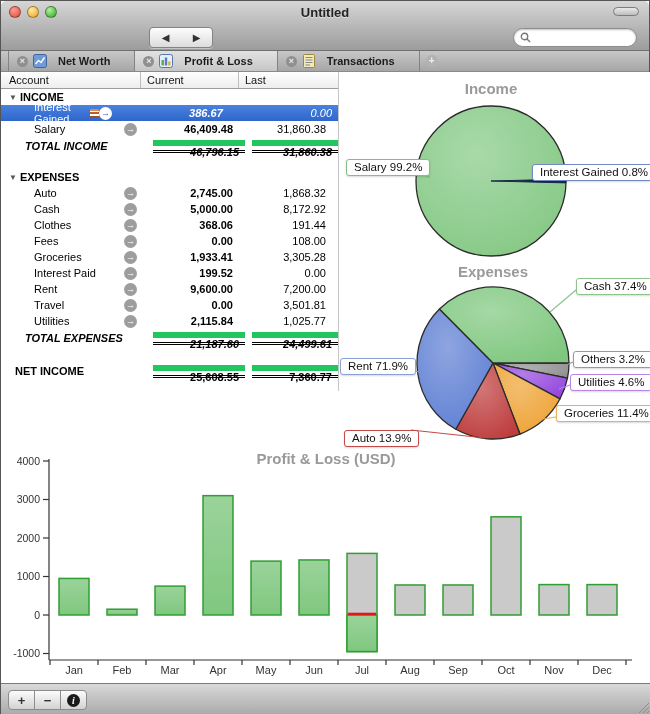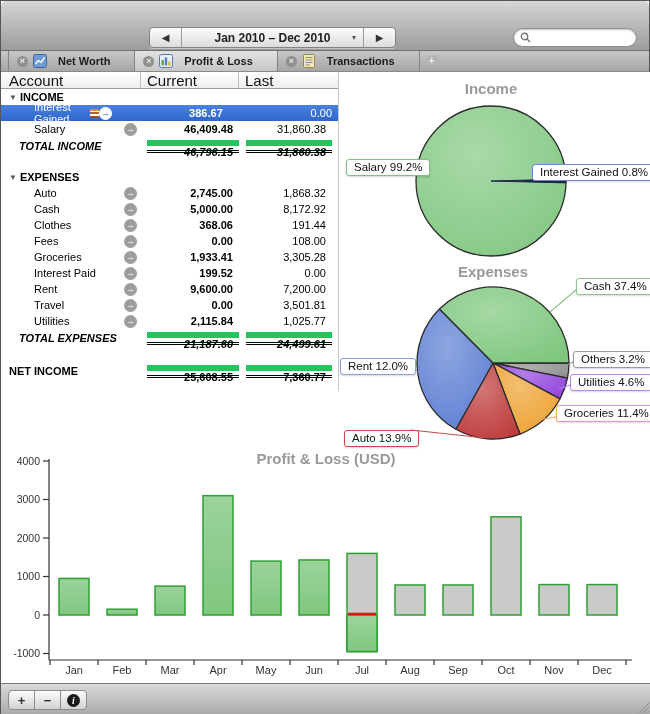--- a/index.html
+++ b/index.html
@@ -61,47 +61,47 @@
   
   .content { position:absolute; left:0; top:71px; width:650px; height:611px;
     background:#fff; }
   .tdivider { position:absolute; left:337px; top:0; width:1px; height:319px;
     background:#c6c6c6; }
 
   
   #account-table { position:absolute; left:0; top:0; width:337px; }
   .thead { display:flex; height:17px;
     background:linear-gradient(#ffffff,#ededed); border-bottom:1px solid #9c9c9c;
-    font-size:15px; color:#111; }
+    font-size:11px; color:#111; }
   .th { display:flex; align-items:center; border-right:1px solid #bdbdbd; }
   .th1 { width:140px; padding-left:8px; }
   .th2 { width:98px; padding-left:6px; }
   .th3 { width:99px; padding-left:6px; border-right:none; }
   .trow { display:flex; height:16px; align-items:center; font-size:11px; color:#000; }
-  .trow.tall { height:18px; }
+  .trow.tall { height:18px;justify-content:flex-end; }
   .c-acct { width:140px; display:flex; align-items:center; height:100%; }
   .c-cur { width:92px; margin-left:6px; text-align:right; padding-right:6px;
     font-weight:bold; height:13px; line-height:13px; }
   .c-last { width:86px; margin-left:7px; text-align:right; padding-right:6px;
     height:13px; line-height:13px; }
   .rule { border-top:6px solid #22c55e; }
   .dbl { border-bottom:3px double #000; }
   .tri { font-size:8px; color:#555; margin:0 3px 0 8px; }
   .secname { font-weight:bold; }
   .ind { padding-left:33px; }
   .tot .c-acct { padding-left:18px; font-weight:bold; font-style:italic; }
   .tot .c-last { font-weight:bold; font-style:italic; }
   .tot .c-cur { font-style:italic; }
   .net .c-acct { padding-left:8px; font-weight:bold; }
   .net .c-last { font-weight:bold; }
   .arrowc { width:13px; height:13px; border-radius:50%; background:#9d9d9d;
     color:#fff; font-size:9px; line-height:13px; text-align:center; font-weight:bold;
     margin-left:auto; margin-right:4px; flex:none; }
   .trow.sel { background:linear-gradient(#4a82de,#2e66cc); color:#fff;gap:35px; }
-  .trow.sel .c-cur, .trow.sel .c-last { color:#fff; }
+  .trow.sel .c-cur, .trow.sel .c-last { color:#fff;font-style:italic; }
   .trow.sel .arrowc { background:#fff; color:#2e66cc; }
   .badge { width:9px; height:9px; margin-left:2px; flex:none; border-radius:1px;
     background:linear-gradient(#d98a52 20%,#fff 20%,#fff 35%,#b5622f 35%,#b5622f 60%,#fff 60%,#fff 75%,#a04f22 75%); }
   .spacer14 { height:14px; } .spacer15 { height:15px; }
 
   
   .chart-title { position:absolute; text-align:center; font-weight:bold;
     font-size:15px; color:#9a9a9a; }
   svg { position:absolute; overflow:visible; }
   .pielabel { position:absolute; background:#fff; border:1px solid #999;
@@ -121,27 +121,30 @@
     color:#fff; font-size:10px; line-height:13px; text-align:center;
     font-family:"Liberation Serif",serif; font-style:italic; font-weight:bold; }
   .grip { position:absolute; right:2px; bottom:2px; }
 </style>
 </head>
 <body>
 
 <div id="window">
 
   <div class="chrome">
+    <div class="titlebar">
+      <span class="tl red"></span>
+      <span class="tl yellow"></span>
+      <span class="tl green"></span>
+      <div class="win-title">Untitled</div>
+      <span class="lozenge"></span>
+    </div>
 
     <div class="seg-ctl">
       <div class="seg btn">◀</div>
-      <div class="seg mid">
-        <span>Jan 2010 – Dec 2010</span>
-        <span class="dd">▾</span>
-      </div>
       <div class="seg btn">▶</div>
     </div>
 
     <div class="searchbox">
       <svg width="11" height="11" viewBox="0 0 11 11" style="position:static">
         <circle cx="4.5" cy="4.5" r="3.2" fill="none" stroke="#777" stroke-width="1.4"></circle>
         <line x1="7" y1="7" x2="10" y2="10" stroke="#777" stroke-width="1.4"></line>
       </svg>
       <input type="text" placeholder="" style="">
     </div>
@@ -442,21 +445,21 @@
         <line x1="406" y1="297" x2="418" y2="300" stroke="#8ca0d8" stroke-width="1.2"></line>
         <line x1="575" y1="218" x2="549" y2="240" stroke="#8cc48c" stroke-width="1.2"></line>
       </svg>
     <div id="pie-labels">
         <div class="pielabel" style="left: 345px; top: 87px; border-color: rgb(132, 190, 132);">Salary 99.2%</div>
         <div class="pielabel" style="left: 531px; top: 92px; border-color: rgb(114, 136, 196);">Interest Gained 0.8%</div>
         <div class="pielabel" style="left: 572px; top: 279px; border-color: rgb(154, 154, 154);">Others 3.2%</div>
         <div class="pielabel" style="left: 569px; top: 302px; border-color: rgb(185, 132, 232);">Utilities 4.6%</div>
         <div class="pielabel" style="left: 555px; top: 333px; border-color: rgb(236, 174, 85);">Groceries 11.4%</div>
         <div class="pielabel" style="left: 343px; top: 358px; border-color: rgb(196, 73, 73);">Auto 13.9%</div>
-        <div class="pielabel" style="left: 339px; top: 286px; border-color: rgb(140, 160, 216);">Rent 12.0%</div>
+        <div class="pielabel" style="left: 339px; top: 286px; border-color: rgb(140, 160, 216);">Rent 71.9%</div>
         <div class="pielabel" style="left: 575px; top: 206px; border-color: rgb(140, 196, 140);">Cash 37.4%</div>
       </div>
   </div>
 
   <div class="bottombar">
     <div class="btngroup">
       <div class="bbtn first">+</div>
       <div class="bbtn">−</div>
       <div class="bbtn last">
         <span class="infodot">i</span>

